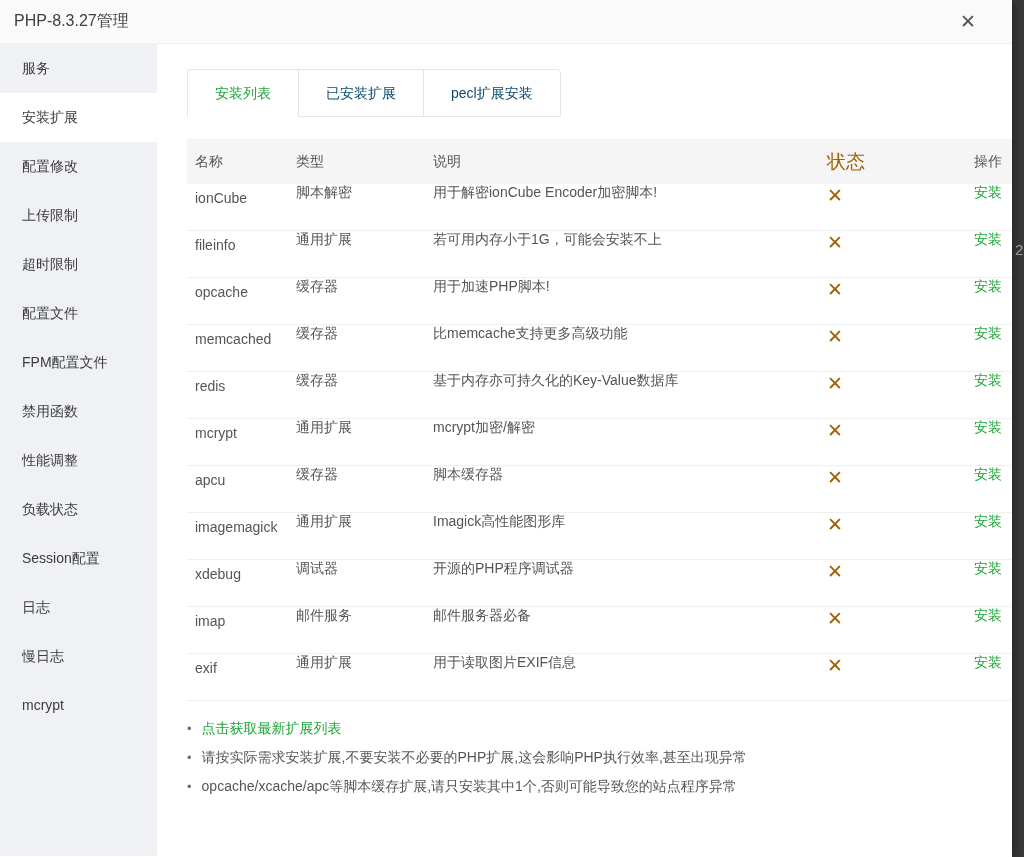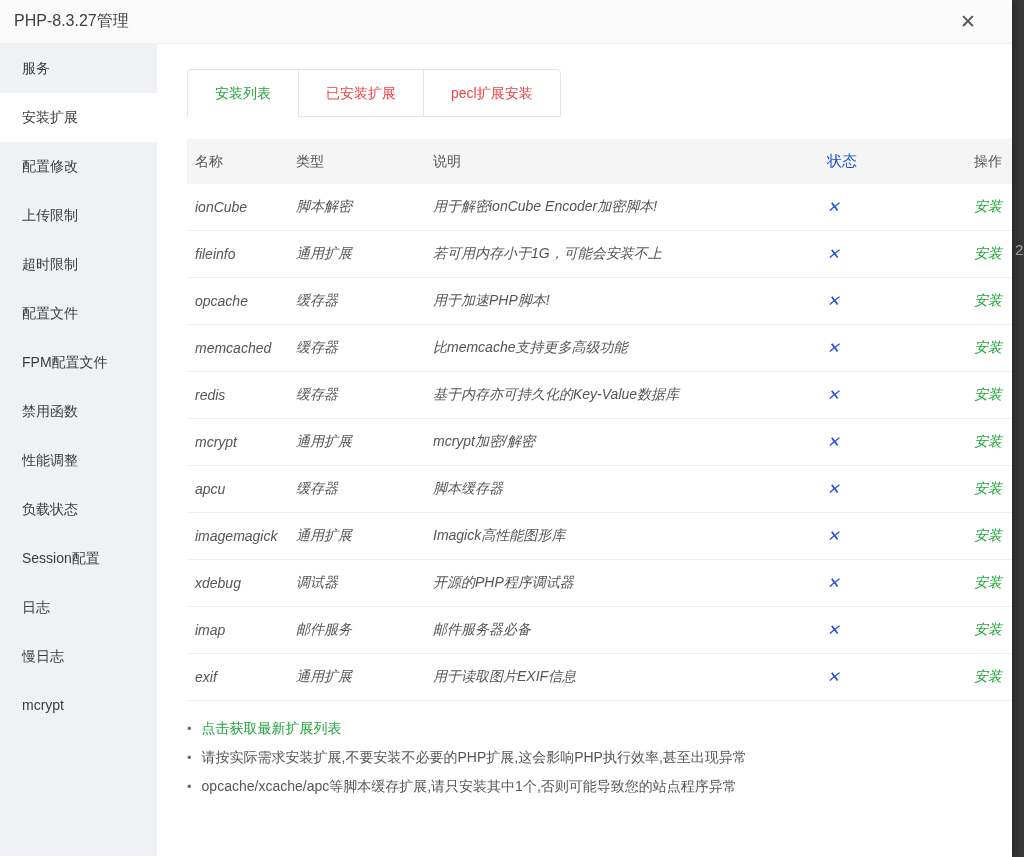--- a/index.html
+++ b/index.html
@@ -46,44 +46,43 @@
     height:49px; line-height:49px; padding-left:22px;
     font-size:14px; color:#3c3c3c; cursor:pointer; white-space:nowrap;
   }
   .side-item.active { background:#fff; }
 
   
   .content { flex:1; padding:25px 0 0 30px; overflow:hidden; }
 
   .tabs { display:flex; }
   .tab {
-    height:48px; line-height:46px; padding:0 27px; font-size:14px; color:#ef4444;
+    height:48px; line-height:46px; padding:0 27px; font-size:14px; color:#0c4a6e;
     border:1px solid #e4e4ec; border-right:none; background:#fff; cursor:pointer;
     white-space:nowrap;
   }
   .tab:first-child { border-top-left-radius:4px; }
   .tab:last-child { border-right:1px solid #e4e4ec; border-top-right-radius:4px; }
   .tab.active { color:var(--green); border-bottom-color:#fff; }
 
   
   .table { width:825px; margin-top:22px; }
   .thead {
     display:flex; align-items:center; height:45px; background:#f5f5f5;
     font-size:14px; color:#555; padding-left:8px;
   }
   .trow {
-    display:flex; align-items:center; min-height:47px;
+    display:flex; align-items:flex-start; min-height:47px;
     border-bottom:1px solid #f0f0f0; font-size:14px; color:#555;
     padding-left:8px;
-    font-style:italic;
   }
   .c-name   { width:86px; margin-right:15px; word-break:break-all; line-height:19px; padding:5px 0; }
   .c-type   { width:122px; margin-right:15px; }
   .c-desc   { flex:1; }
-  .c-status { width:130px; font-size:15px; color:#1d4ed8; }
+  .c-status { width:130px; font-size:19px; color:#a16207; }
   .c-action { width:55px; text-align:right; padding-right:10px; }
   .install  { color:var(--green); cursor:pointer; text-decoration:none; }
 
   
   .notes { margin:13px 0 0 0; padding:0; list-style:none; }
   .notes li { font-size:14px; color:#565656; line-height:29px; }
   .notes .bullet { color:#6d6d6d; margin-right:10px; font-size:13px; }
   .notes li.link-note .note-text { color:var(--green); cursor:pointer; }
 </style>
 </head>

